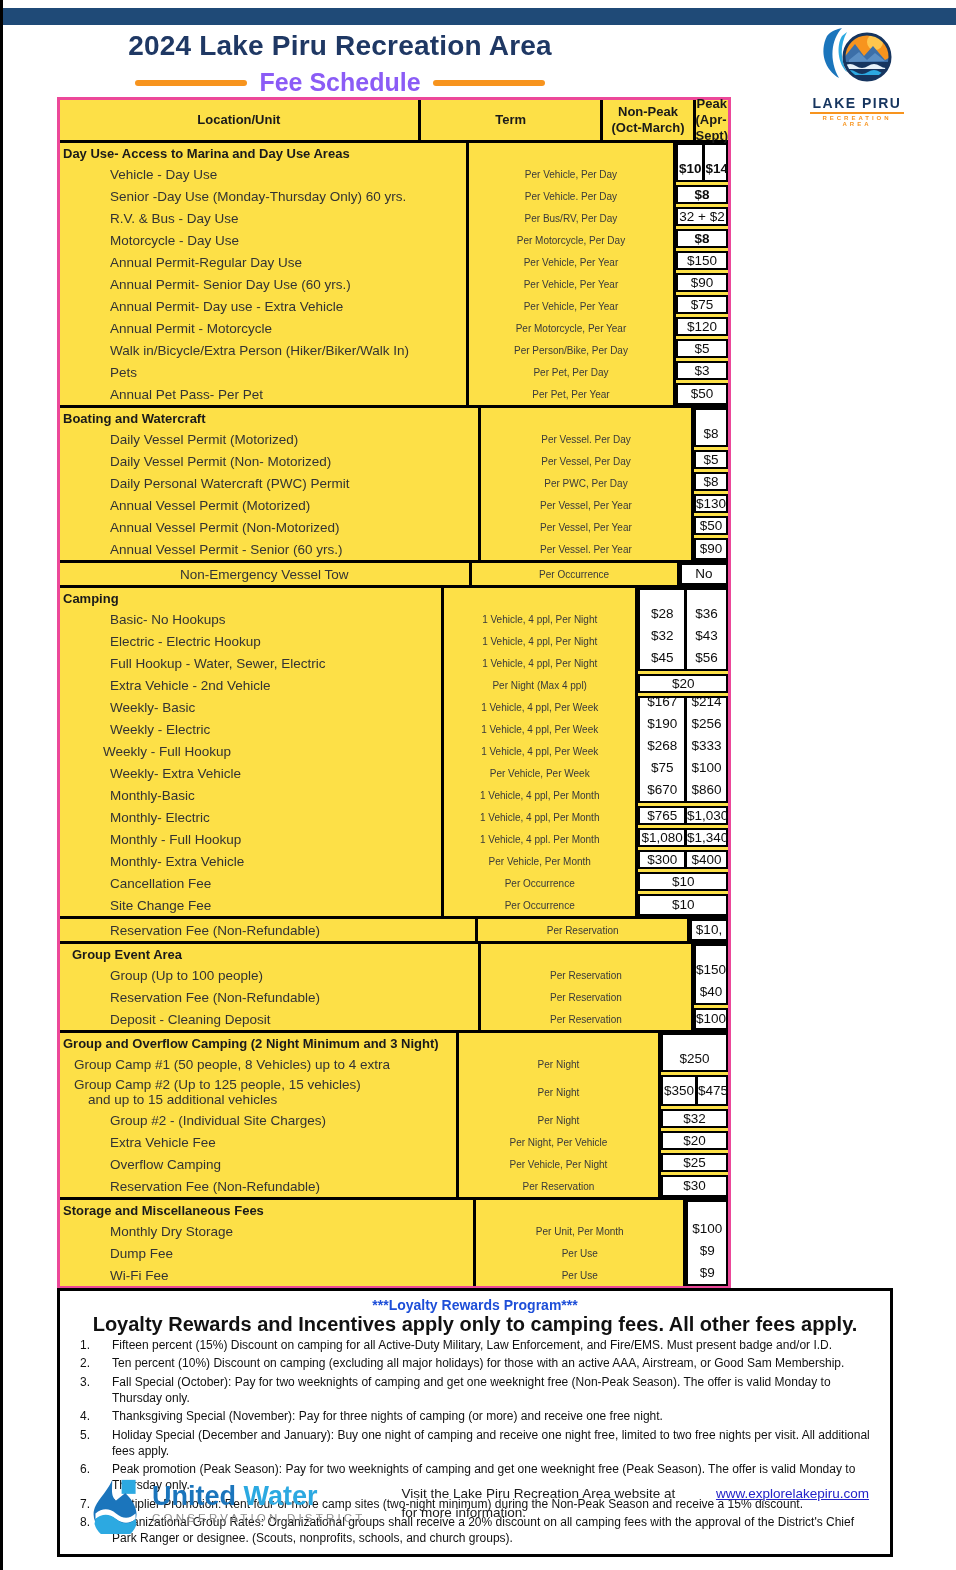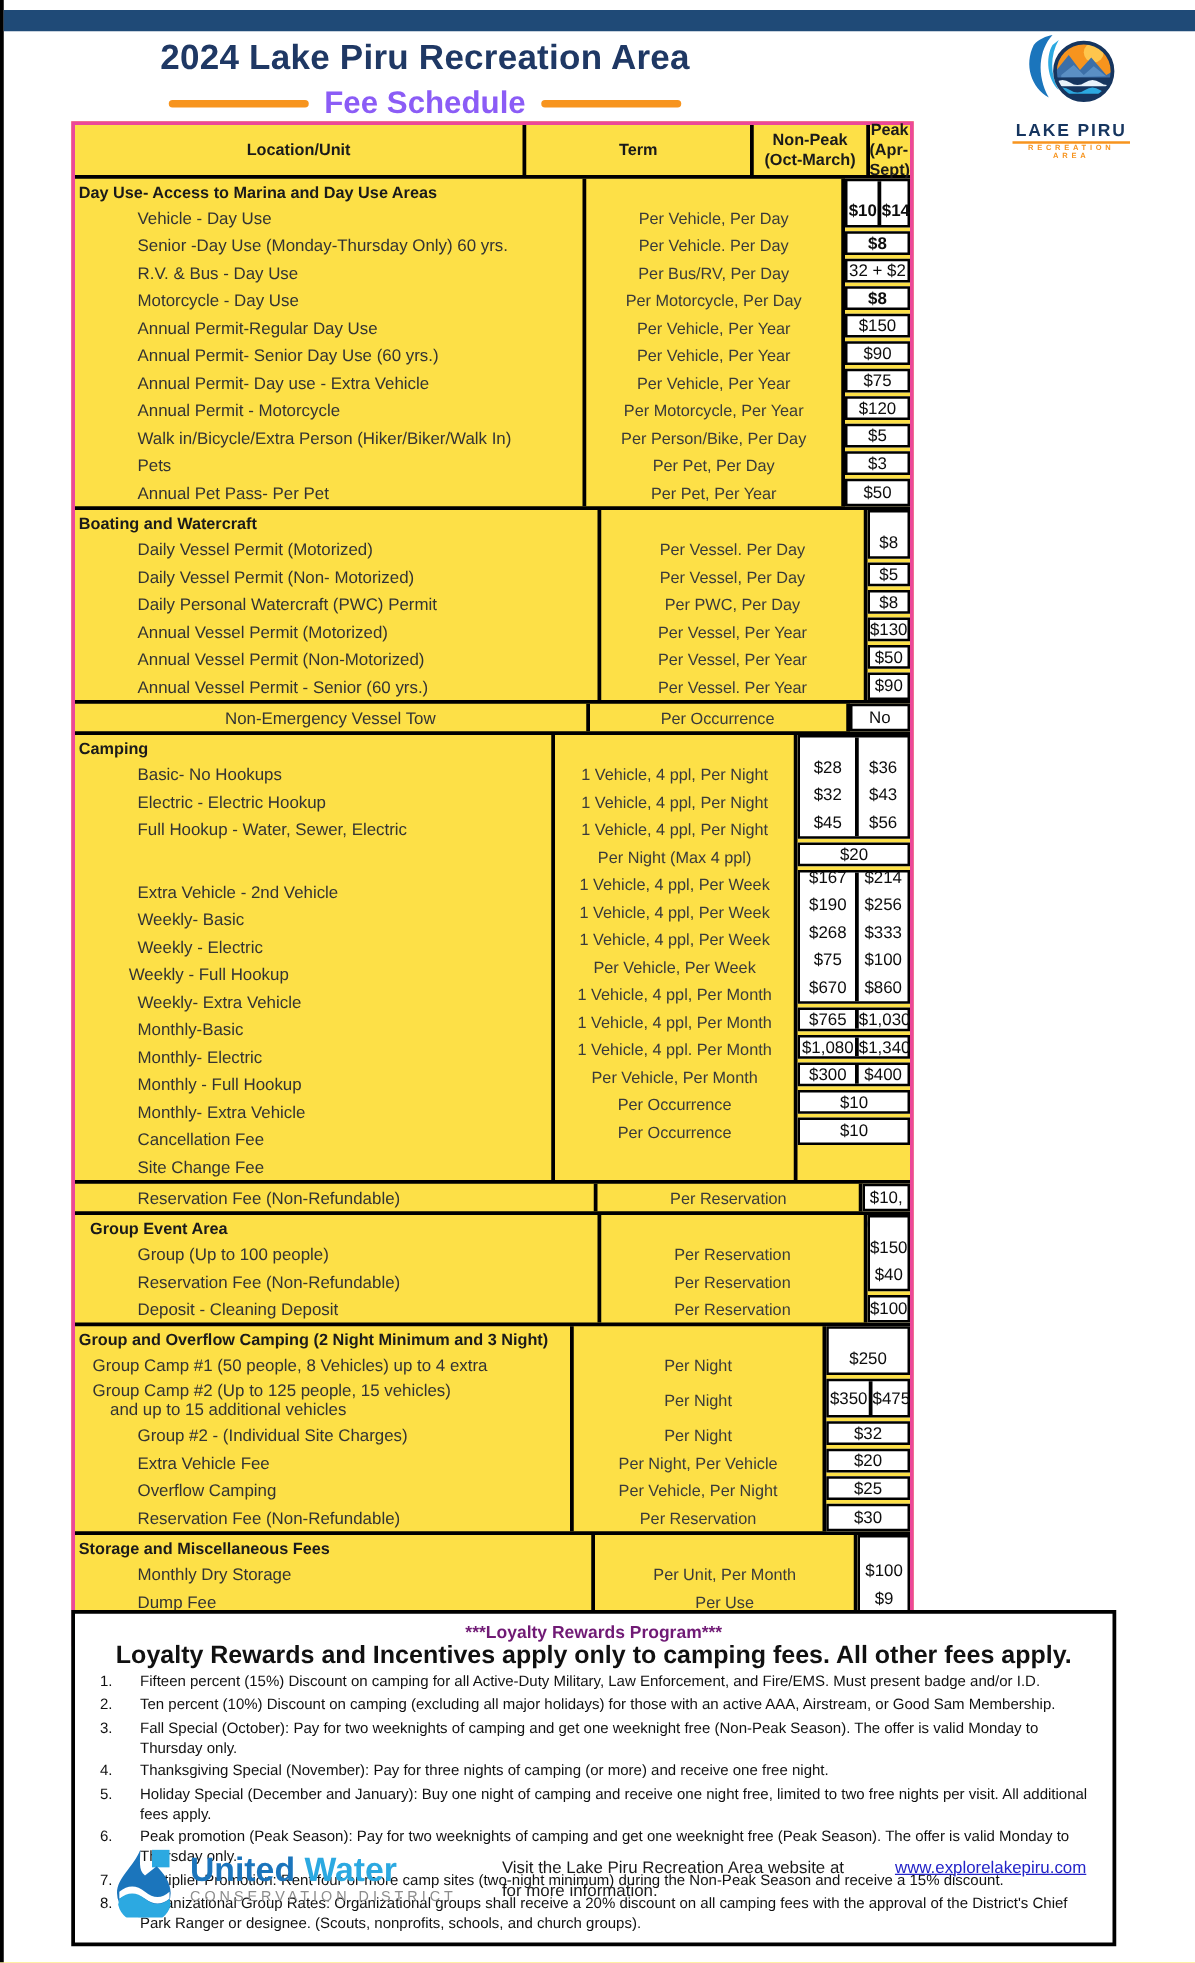--- a/index.html
+++ b/index.html
@@ -38,35 +38,35 @@
   .term-col { width: 213px; border-right: 3px solid #000; }
   .value-col { flex: 1; display: flex; flex-direction: column; }
 
   .section-header { font-weight: bold; font-size: 13px; color: #1a1a1a; display: flex; align-items: center; padding-left: 3px; }
   .row-label { font-size: 13.5px; color: #333; display: flex; flex-direction: column; justify-content: center; }
   .row-label.ind1 { padding-left: 50px; }
   .row-label.ind2 { padding-left: 14px; }
   .row-label.center { align-items: center; padding-left: 0; }
   .row-label span { display: block; line-height: 15px; }
   .row-label .line2 { padding-left: 14px; }
-  .row-term { font-size: 13px; color: #3a3a3a; display: flex; align-items: center; justify-content: center; }
+  .row-term { font-size: 10px; color: #3a3a3a; display: flex; align-items: center; justify-content: center; }
 
   .value-box { border: 2.5px solid #000; display: flex; flex-direction: column; background: #fff; }
   .value-box.center { justify-content: center; }
   .value-box.bottom { justify-content: flex-end; }
   .value-box.split { flex-direction: row; }
   .value-box .half { width: 51%; display: flex; flex-direction: column; }
   .value-box .half.right { width: 49%; border-left: 3px solid #000; }
   .value-box.split.bottom .half { justify-content: flex-end; }
   .value-box.split.center .half { justify-content: center; }
   .vline { height: 22px; line-height: 22px; text-align: center; font-size: 13.5px; color: #0d0d0d; }
   .value-box.bold .vline { font-weight: bold; }
 
   .notes-box { position: absolute; left: 57px; top: 1288px; width: 836px; border: 3px solid #000; padding: 5px 10px 8px 10px; background: #fff; }
-  .notes-title { text-align: center; font-size: 14px; font-weight: bold; color: #701a75; line-height: 18px; }
+  .notes-title { text-align: center; font-size: 14px; font-weight: bold; color: #1d4ed8; line-height: 18px; }
   .notes-subtitle { text-align: center; font-size: 20px; font-weight: bold; color: #111; line-height: 20px; }
   .note-item { display: flex; font-size: 12px; color: #111; line-height: 16px; margin-top: 2.5px; }
   .note-num { width: 42px; padding-left: 10px; flex-shrink: 0; }
   .note-text { flex: 1; padding-right: 6px; }
 
   .footer { position: absolute; left: 88px; top: 1478px; display: flex; align-items: flex-start; gap: 36px; }
   .uw-logo { display: flex; align-items: flex-start; gap: 8px; }
   .uw-names { padding-top: 4px; }
   .uw-title { font-size: 27px; font-weight: bold; line-height: 28px; }
   .uw-word1 { color: #1B75BC; }
@@ -255,21 +255,21 @@
             <div class="vline">No Charge</div>
           </div>
         </div>
       </div>
       <div class="fee-section">
         <div class="label-col">
           <div class="section-header" style="height: 20px;">Camping</div>
           <div class="row-label ind1" style="height: 22px;">Basic- No Hookups</div>
           <div class="row-label ind1" style="height: 22px;">Electric - Electric Hookup</div>
           <div class="row-label ind1" style="height: 22px;">Full Hookup - Water, Sewer, Electric</div>
-          <div class="row-label ind1" style="height: 22px; margin-top: 28px;">Extra Vehicle - 2nd Vehicle</div>
+          <div class="row-label ind1" style="height: 22px;">Extra Vehicle - 2nd Vehicle</div>
           <div class="row-label ind1" style="height: 22px;">Weekly- Basic</div>
           <div class="row-label ind1" style="height: 22px;">Weekly - Electric</div>
           <div class="row-label ind1" style="height: 22px; padding-left: 43px;">Weekly - Full Hookup</div>
           <div class="row-label ind1" style="height: 22px;">Weekly- Extra Vehicle</div>
           <div class="row-label ind1" style="height: 22px;">Monthly-Basic</div>
           <div class="row-label ind1" style="height: 22px;">Monthly- Electric</div>
           <div class="row-label ind1" style="height: 22px;">Monthly - Full Hookup</div>
           <div class="row-label ind1" style="height: 22px;">Monthly- Extra Vehicle</div>
           <div class="row-label ind1" style="height: 22px;">Cancellation Fee</div>
           <div class="row-label ind1" style="height: 22px;">Site Change Fee</div>

